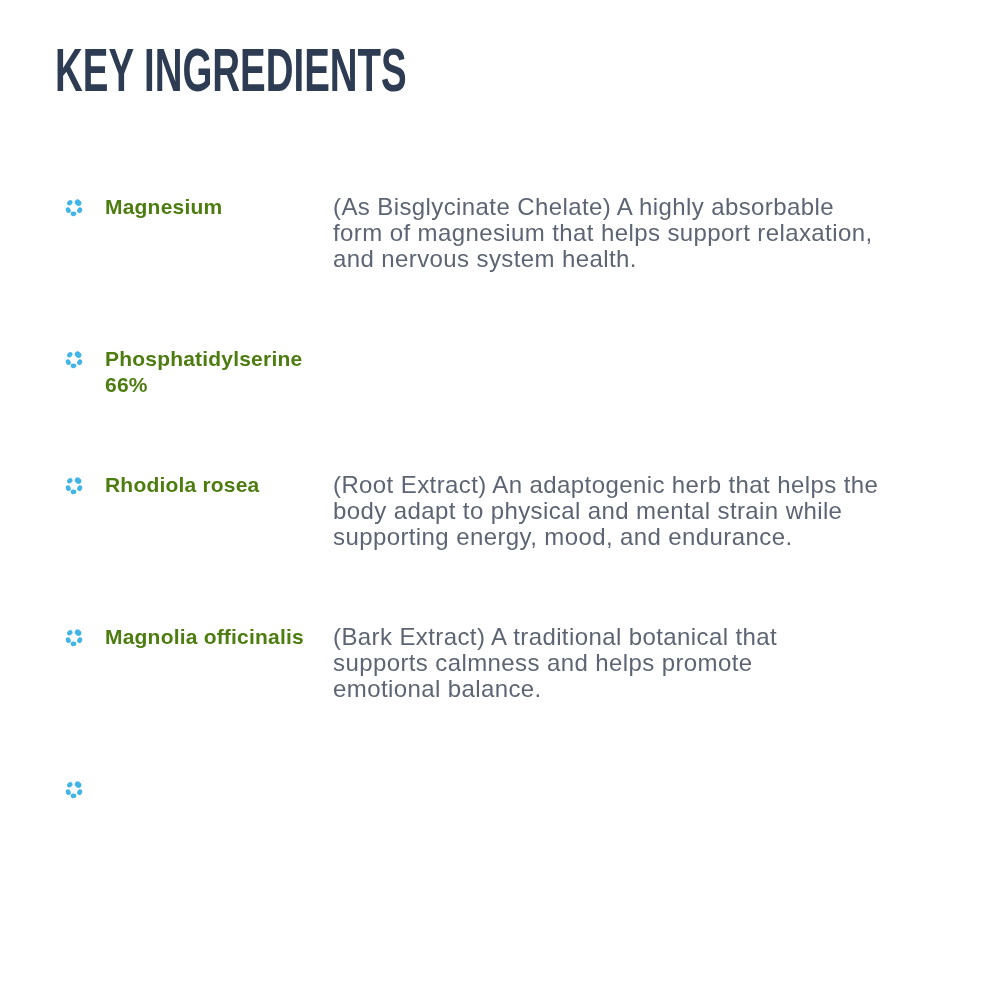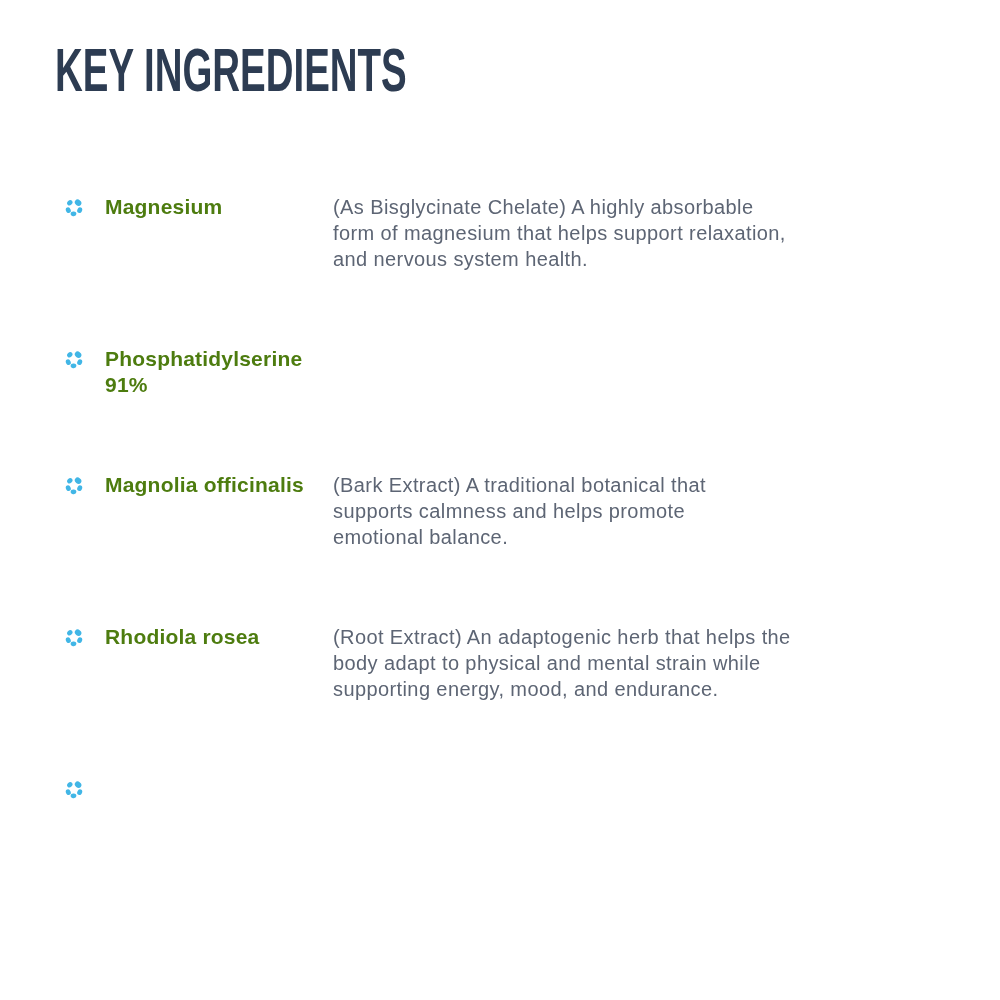--- a/index.html
+++ b/index.html
@@ -45,21 +45,21 @@
   .name-cell {
     padding-left: 26px;
     font-size: 21px;
     font-weight: 700;
     line-height: 26px;
     color: #4d7c0f;
     letter-spacing: 0.2px;
   }
   .desc-cell {
     padding-left: 26px;
-    font-size: 20px;
+    font-size: 24px;
     font-weight: 400;
     line-height: 26px;
     color: #5d6574;
     letter-spacing: 0.4px;
     white-space: pre-line;
   }
 </style>
 </head>
 <body>
 
@@ -92,21 +92,39 @@
         <svg viewBox="0 0 24 24" aria-hidden="true">
           <g class="blob-group">
             <ellipse class="blob" cx="7.8" cy="7.8" rx="2.9" ry="2.4" transform="rotate(-42 7.8 7.8)" fill="#41b6e6"></ellipse>
             <ellipse class="blob" cx="16.1" cy="7.7" rx="3.5" ry="2.9" transform="rotate(40 16.1 7.7)" fill="#41b6e6"></ellipse>
             <ellipse class="blob" cx="17.7" cy="15.2" rx="2.9" ry="2.4" transform="rotate(115 17.7 15.2)" fill="#41b6e6"></ellipse>
             <ellipse class="blob" cx="11.5" cy="18.8" rx="2.9" ry="2.4" transform="rotate(185 11.5 18.8)" fill="#41b6e6"></ellipse>
             <ellipse class="blob" cx="6.3" cy="15.2" rx="2.9" ry="2.4" transform="rotate(-115 6.3 15.2)" fill="#41b6e6"></ellipse>
           </g>
         </svg>
       </span>
-      <div class="name-cell">Phosphatidylserine 91%</div>
+      <div class="name-cell">Phosphatidylserine 66%</div>
+    </div>
+
+    <div class="ingredient-row">
+      <span class="icon-cell">
+        <svg viewBox="0 0 24 24" aria-hidden="true">
+          <g class="blob-group">
+            <ellipse class="blob" cx="7.8" cy="7.8" rx="2.9" ry="2.4" transform="rotate(-42 7.8 7.8)" fill="#41b6e6"></ellipse>
+            <ellipse class="blob" cx="16.1" cy="7.7" rx="3.5" ry="2.9" transform="rotate(40 16.1 7.7)" fill="#41b6e6"></ellipse>
+            <ellipse class="blob" cx="17.7" cy="15.2" rx="2.9" ry="2.4" transform="rotate(115 17.7 15.2)" fill="#41b6e6"></ellipse>
+            <ellipse class="blob" cx="11.5" cy="18.8" rx="2.9" ry="2.4" transform="rotate(185 11.5 18.8)" fill="#41b6e6"></ellipse>
+            <ellipse class="blob" cx="6.3" cy="15.2" rx="2.9" ry="2.4" transform="rotate(-115 6.3 15.2)" fill="#41b6e6"></ellipse>
+          </g>
+        </svg>
+      </span>
+      <div class="name-cell">Rhodiola rosea</div>
+      <div class="desc-cell">(Root Extract) An adaptogenic herb that helps the
+body adapt to physical and mental strain while
+supporting energy, mood, and endurance.</div>
     </div>
 
     <div class="ingredient-row">
       <span class="icon-cell">
         <svg viewBox="0 0 24 24" aria-hidden="true">
           <g class="blob-group">
             <ellipse class="blob" cx="7.8" cy="7.8" rx="2.9" ry="2.4" transform="rotate(-42 7.8 7.8)" fill="#41b6e6"></ellipse>
             <ellipse class="blob" cx="16.1" cy="7.7" rx="3.5" ry="2.9" transform="rotate(40 16.1 7.7)" fill="#41b6e6"></ellipse>
             <ellipse class="blob" cx="17.7" cy="15.2" rx="2.9" ry="2.4" transform="rotate(115 17.7 15.2)" fill="#41b6e6"></ellipse>
             <ellipse class="blob" cx="11.5" cy="18.8" rx="2.9" ry="2.4" transform="rotate(185 11.5 18.8)" fill="#41b6e6"></ellipse>
@@ -125,34 +143,16 @@
         <svg viewBox="0 0 24 24" aria-hidden="true">
           <g class="blob-group">
             <ellipse class="blob" cx="7.8" cy="7.8" rx="2.9" ry="2.4" transform="rotate(-42 7.8 7.8)" fill="#41b6e6"></ellipse>
             <ellipse class="blob" cx="16.1" cy="7.7" rx="3.5" ry="2.9" transform="rotate(40 16.1 7.7)" fill="#41b6e6"></ellipse>
             <ellipse class="blob" cx="17.7" cy="15.2" rx="2.9" ry="2.4" transform="rotate(115 17.7 15.2)" fill="#41b6e6"></ellipse>
             <ellipse class="blob" cx="11.5" cy="18.8" rx="2.9" ry="2.4" transform="rotate(185 11.5 18.8)" fill="#41b6e6"></ellipse>
             <ellipse class="blob" cx="6.3" cy="15.2" rx="2.9" ry="2.4" transform="rotate(-115 6.3 15.2)" fill="#41b6e6"></ellipse>
           </g>
         </svg>
       </span>
-      <div class="name-cell">Rhodiola rosea</div>
-      <div class="desc-cell">(Root Extract) An adaptogenic herb that helps the
-body adapt to physical and mental strain while
-supporting energy, mood, and endurance.</div>
-    </div>
-
-    <div class="ingredient-row">
-      <span class="icon-cell">
-        <svg viewBox="0 0 24 24" aria-hidden="true">
-          <g class="blob-group">
-            <ellipse class="blob" cx="7.8" cy="7.8" rx="2.9" ry="2.4" transform="rotate(-42 7.8 7.8)" fill="#41b6e6"></ellipse>
-            <ellipse class="blob" cx="16.1" cy="7.7" rx="3.5" ry="2.9" transform="rotate(40 16.1 7.7)" fill="#41b6e6"></ellipse>
-            <ellipse class="blob" cx="17.7" cy="15.2" rx="2.9" ry="2.4" transform="rotate(115 17.7 15.2)" fill="#41b6e6"></ellipse>
-            <ellipse class="blob" cx="11.5" cy="18.8" rx="2.9" ry="2.4" transform="rotate(185 11.5 18.8)" fill="#41b6e6"></ellipse>
-            <ellipse class="blob" cx="6.3" cy="15.2" rx="2.9" ry="2.4" transform="rotate(-115 6.3 15.2)" fill="#41b6e6"></ellipse>
-          </g>
-        </svg>
-      </span>
     </div>
 
   </div>
 </div>
 
 </body></html>

